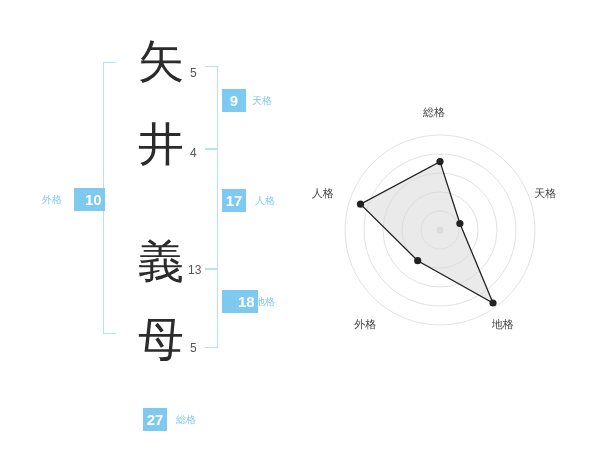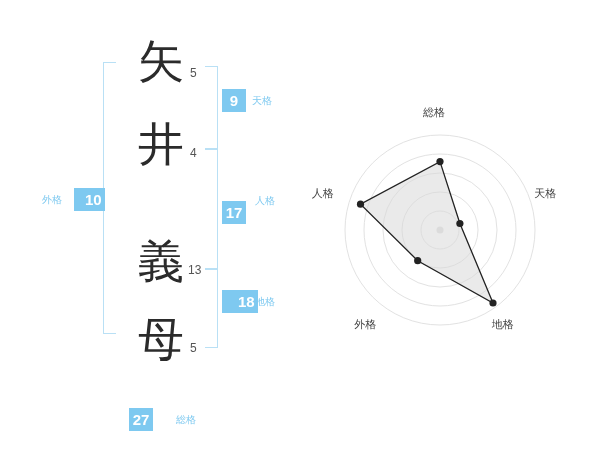--- a/index.html
+++ b/index.html
@@ -104,30 +104,30 @@
 
     <div class="bracket right" style="left:205px; top:66px; width:12px; height:82px;"></div>
     <div class="bracket right" style="left:205px; top:148px; width:12px; height:120px;"></div>
     <div class="bracket right" style="left:205px; top:268px; width:12px; height:78px;"></div>
 
     <div class="bracket left" style="left:103px; top:62px; width:12px; height:270px;"></div>
 
     <div class="kaku-badge" style="left:222px; top:89px;">9</div>
     <div class="kaku-label" style="left:252px; top:89px;">天格</div>
 
-    <div class="kaku-badge" style="left:222px; top:189px;margin-top:12px;">17</div>
+    <div class="kaku-badge" style="left:222px; top:189px;">17</div>
     <div class="kaku-label" style="left:255px; top:189px;">人格</div>
 
     <div class="kaku-badge" style="left:222px; top:290px;padding-left:16px;">18</div>
     <div class="kaku-label" style="left:255px; top:290px;">地格</div>
 
     <div class="kaku-label" style="left:42px; top:188px;">外格</div>
     <div class="kaku-badge" style="left:74px; top:188px;padding-left:11px;">10</div>
 
-    <div class="kaku-badge" style="left:129px; top:408px;">27</div>
+    <div class="kaku-badge" style="left:143px; top:408px;">27</div>
     <div class="kaku-label" style="left:176px; top:408px;">総格</div>
   </div>
 
   <div id="radar">
     <svg id="radar-svg" width="260" height="260" viewBox="0 0 260 260">
         <circle cx="130" cy="125" r="95" fill="none" stroke="#e2e2e2" stroke-width="1"></circle>
         <circle cx="130" cy="125" r="76" fill="none" stroke="#e2e2e2" stroke-width="1"></circle>
         <circle cx="130" cy="125" r="57" fill="none" stroke="#e2e2e2" stroke-width="1"></circle>
         <circle cx="130" cy="125" r="38" fill="none" stroke="#e2e2e2" stroke-width="1"></circle>
         <circle cx="130" cy="125" r="19" fill="none" stroke="#e2e2e2" stroke-width="1"></circle>

